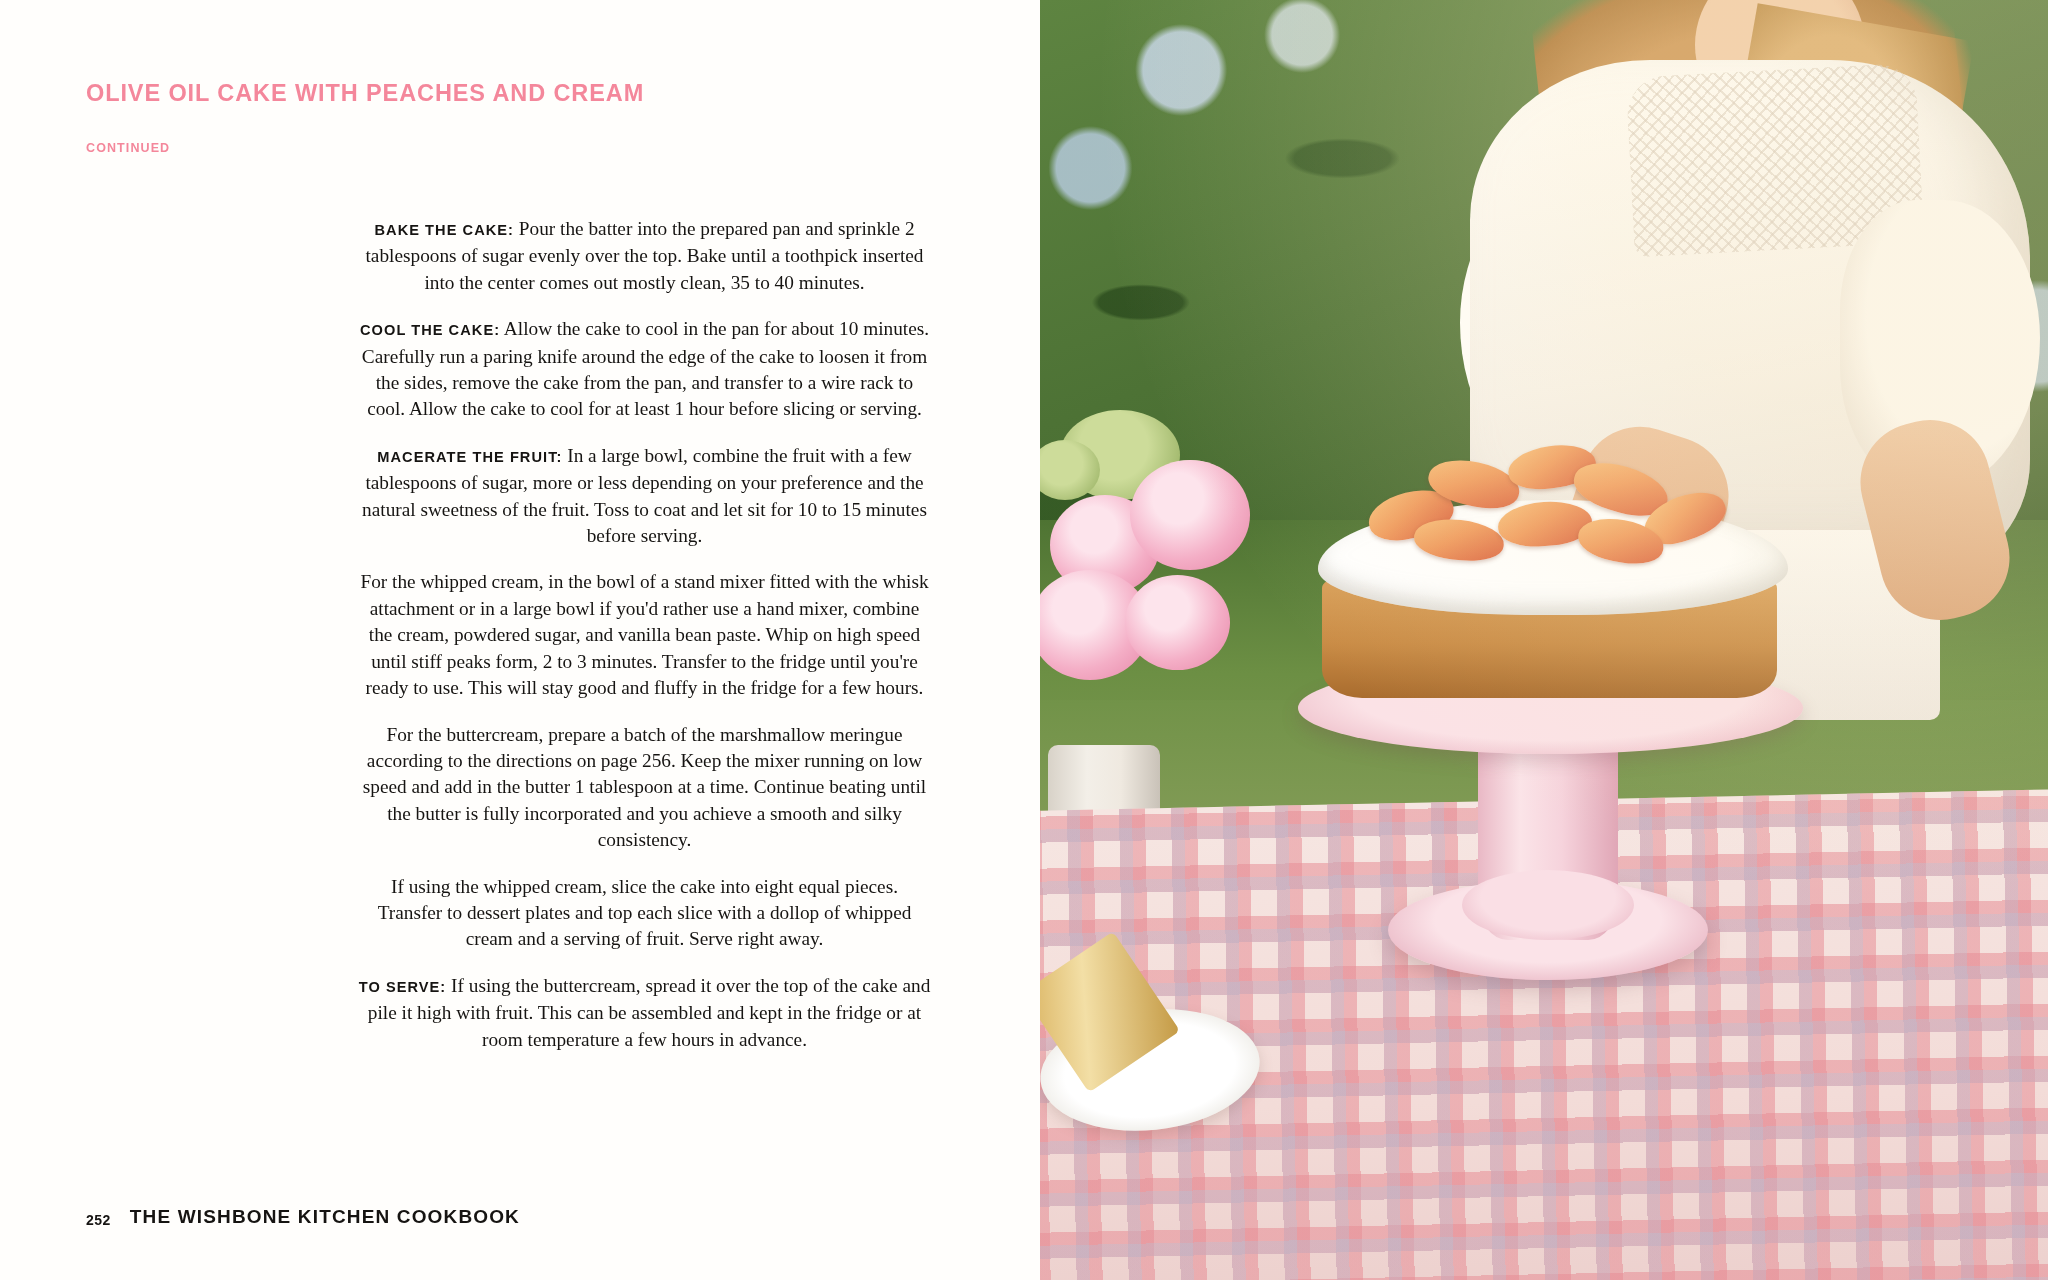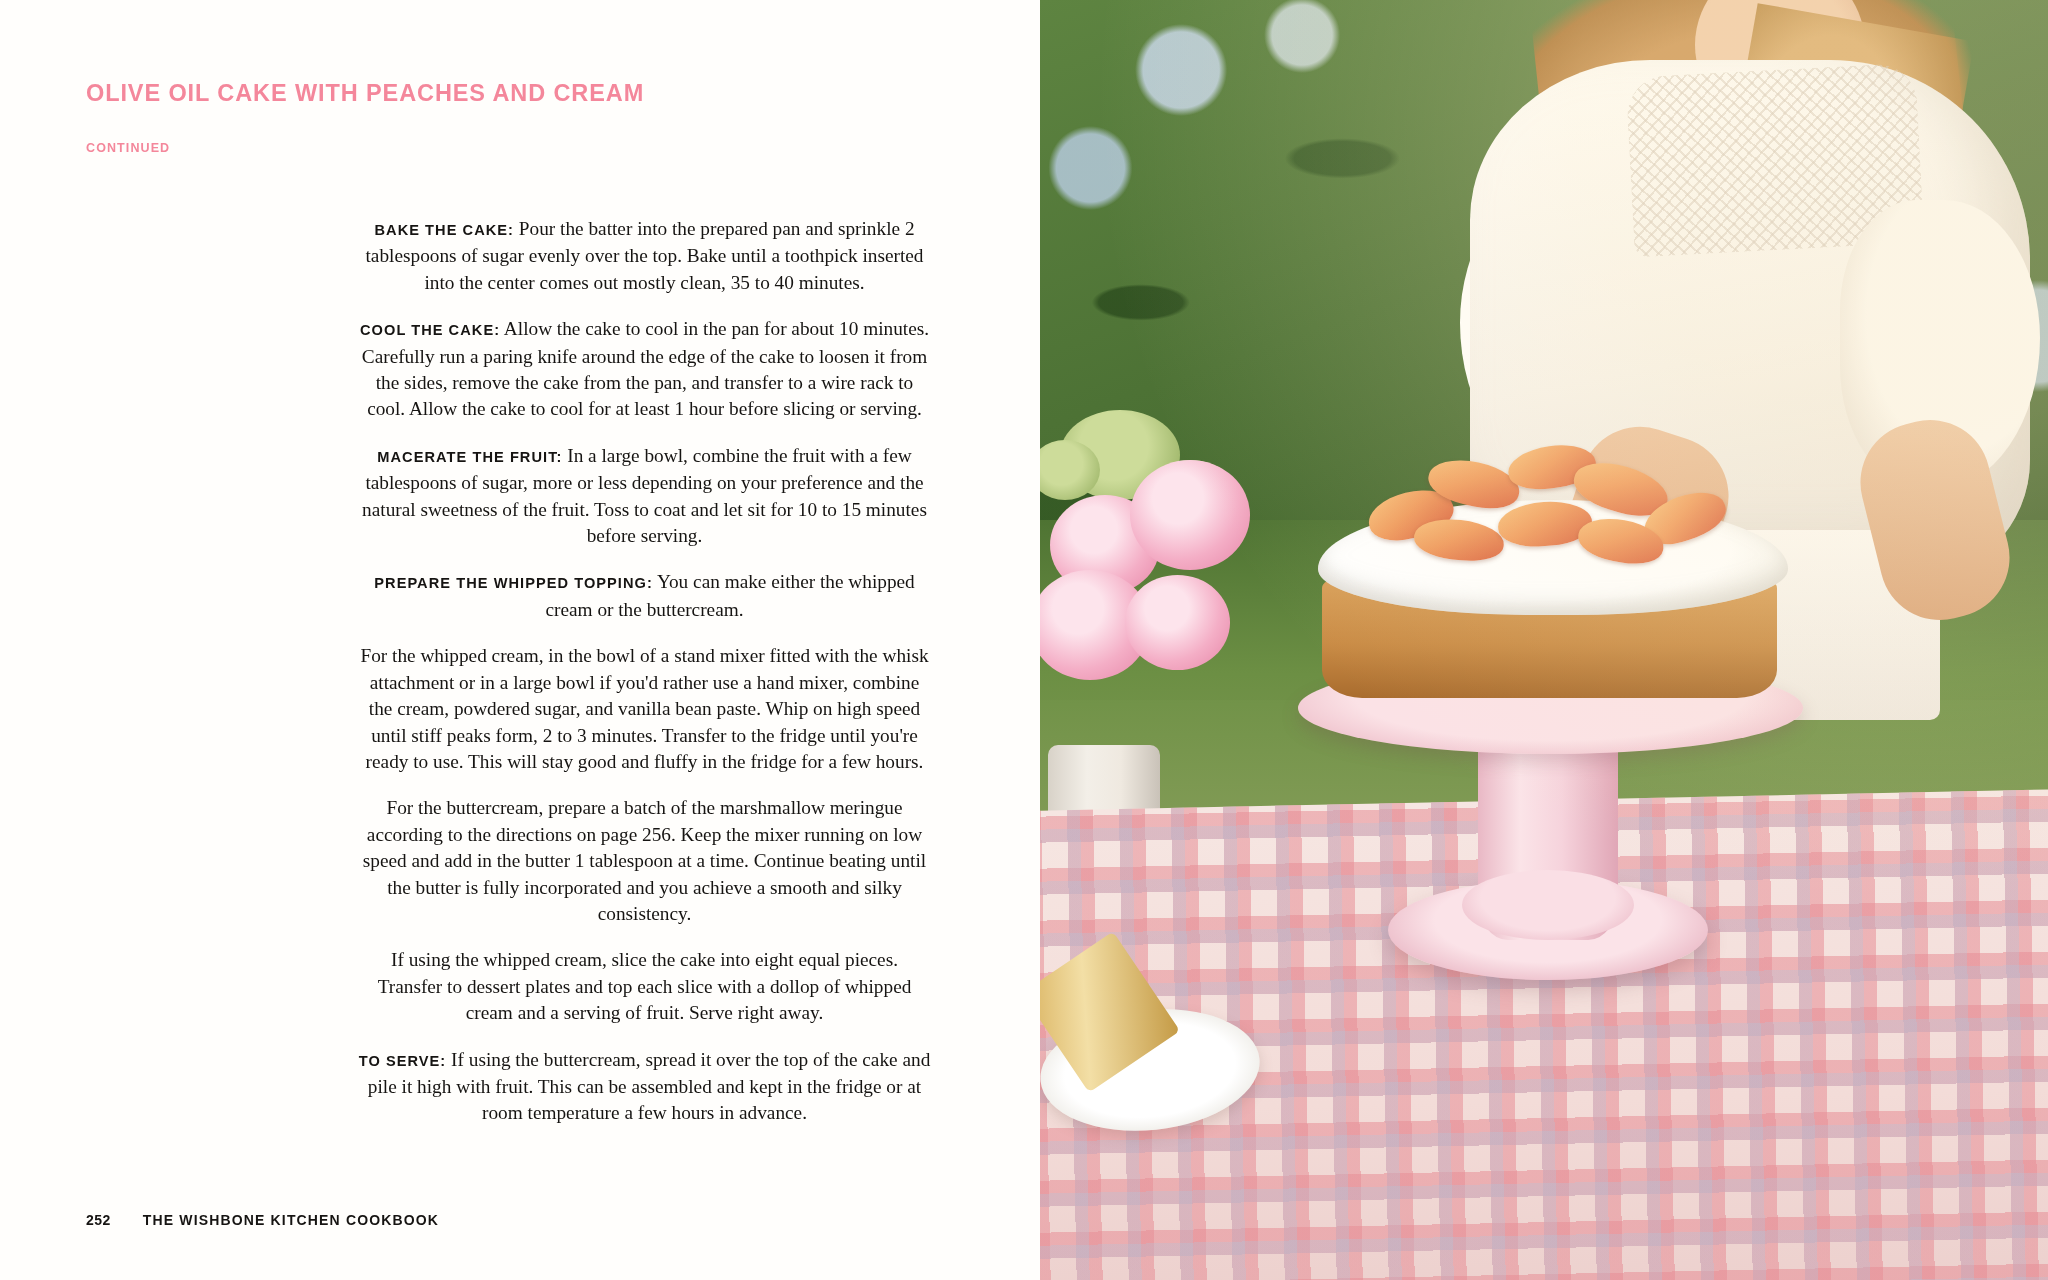--- a/index.html
+++ b/index.html
@@ -68,33 +68,33 @@
     letter-spacing: 1.05px;
     text-transform: uppercase;
     color: #161412;
   }
   .footer {
     position: absolute;
     left: 86px;
     bottom: 52px;
     display: flex;
     align-items: flex-end;
-    gap: 32px;
+    gap: 19px;
   }
   .folio {
     font-family: "Liberation Sans", sans-serif;
     font-weight: bold;
     font-size: 14px;
     letter-spacing: 0.5px;
     color: #161412;
   }
   .book-title {
     font-family: "Liberation Sans", sans-serif;
     font-weight: bold;
-    font-size: 14px;
+    font-size: 19px;
     letter-spacing: 1.15px;
     text-transform: uppercase;
     color: #161412;
   }
 
   
   .page-right {
     position: relative;
     width: 1008px;
     height: 1280px;
@@ -336,23 +336,20 @@
 
     <div class="text-column">
       <p class="para">
         <span class="lead">BAKE THE CAKE:</span><span> Pour the batter into the prepared pan and sprinkle 2 tablespoons of sugar evenly over the top. Bake until a toothpick inserted into the center comes out mostly clean, 35 to 40 minutes.</span>
       </p>
       <p class="para">
         <span class="lead">COOL THE CAKE:</span><span> Allow the cake to cool in the pan for about 10 minutes. Carefully run a paring knife around the edge of the cake to loosen it from the sides, remove the cake from the pan, and transfer to a wire rack to cool. Allow the cake to cool for at least 1 hour before slicing or serving.</span>
       </p>
       <p class="para">
         <span class="lead">MACERATE THE FRUIT:</span><span> In a large bowl, combine the fruit with a few tablespoons of sugar, more or less depending on your preference and the natural sweetness of the fruit. Toss to coat and let sit for 10 to 15 minutes before serving.</span>
-      </p>
-      <p class="para">
-        <span class="lead">PREPARE THE WHIPPED TOPPING:</span><span> You can make either the whipped cream or the buttercream.</span>
       </p>
       <p class="para">
         <span>For the whipped cream, in the bowl of a stand mixer fitted with the whisk attachment or in a large bowl if you'd rather use a hand mixer, combine the cream, powdered sugar, and vanilla bean paste. Whip on high speed until stiff peaks form, 2 to 3 minutes. Transfer to the fridge until you're ready to use. This will stay good and fluffy in the fridge for a few hours.</span>
       </p>
       <p class="para">
         <span>For the buttercream, prepare a batch of the marshmallow meringue according to the directions on page 256. Keep the mixer running on low speed and add in the butter 1 tablespoon at a time. Continue beating until the butter is fully incorporated and you achieve a smooth and silky consistency.</span>
       </p>
       <p class="para">
         <span>If using the whipped cream, slice the cake into eight equal pieces. Transfer to dessert plates and top each slice with a dollop of whipped cream and a serving of fruit. Serve right away.</span>
       </p>

